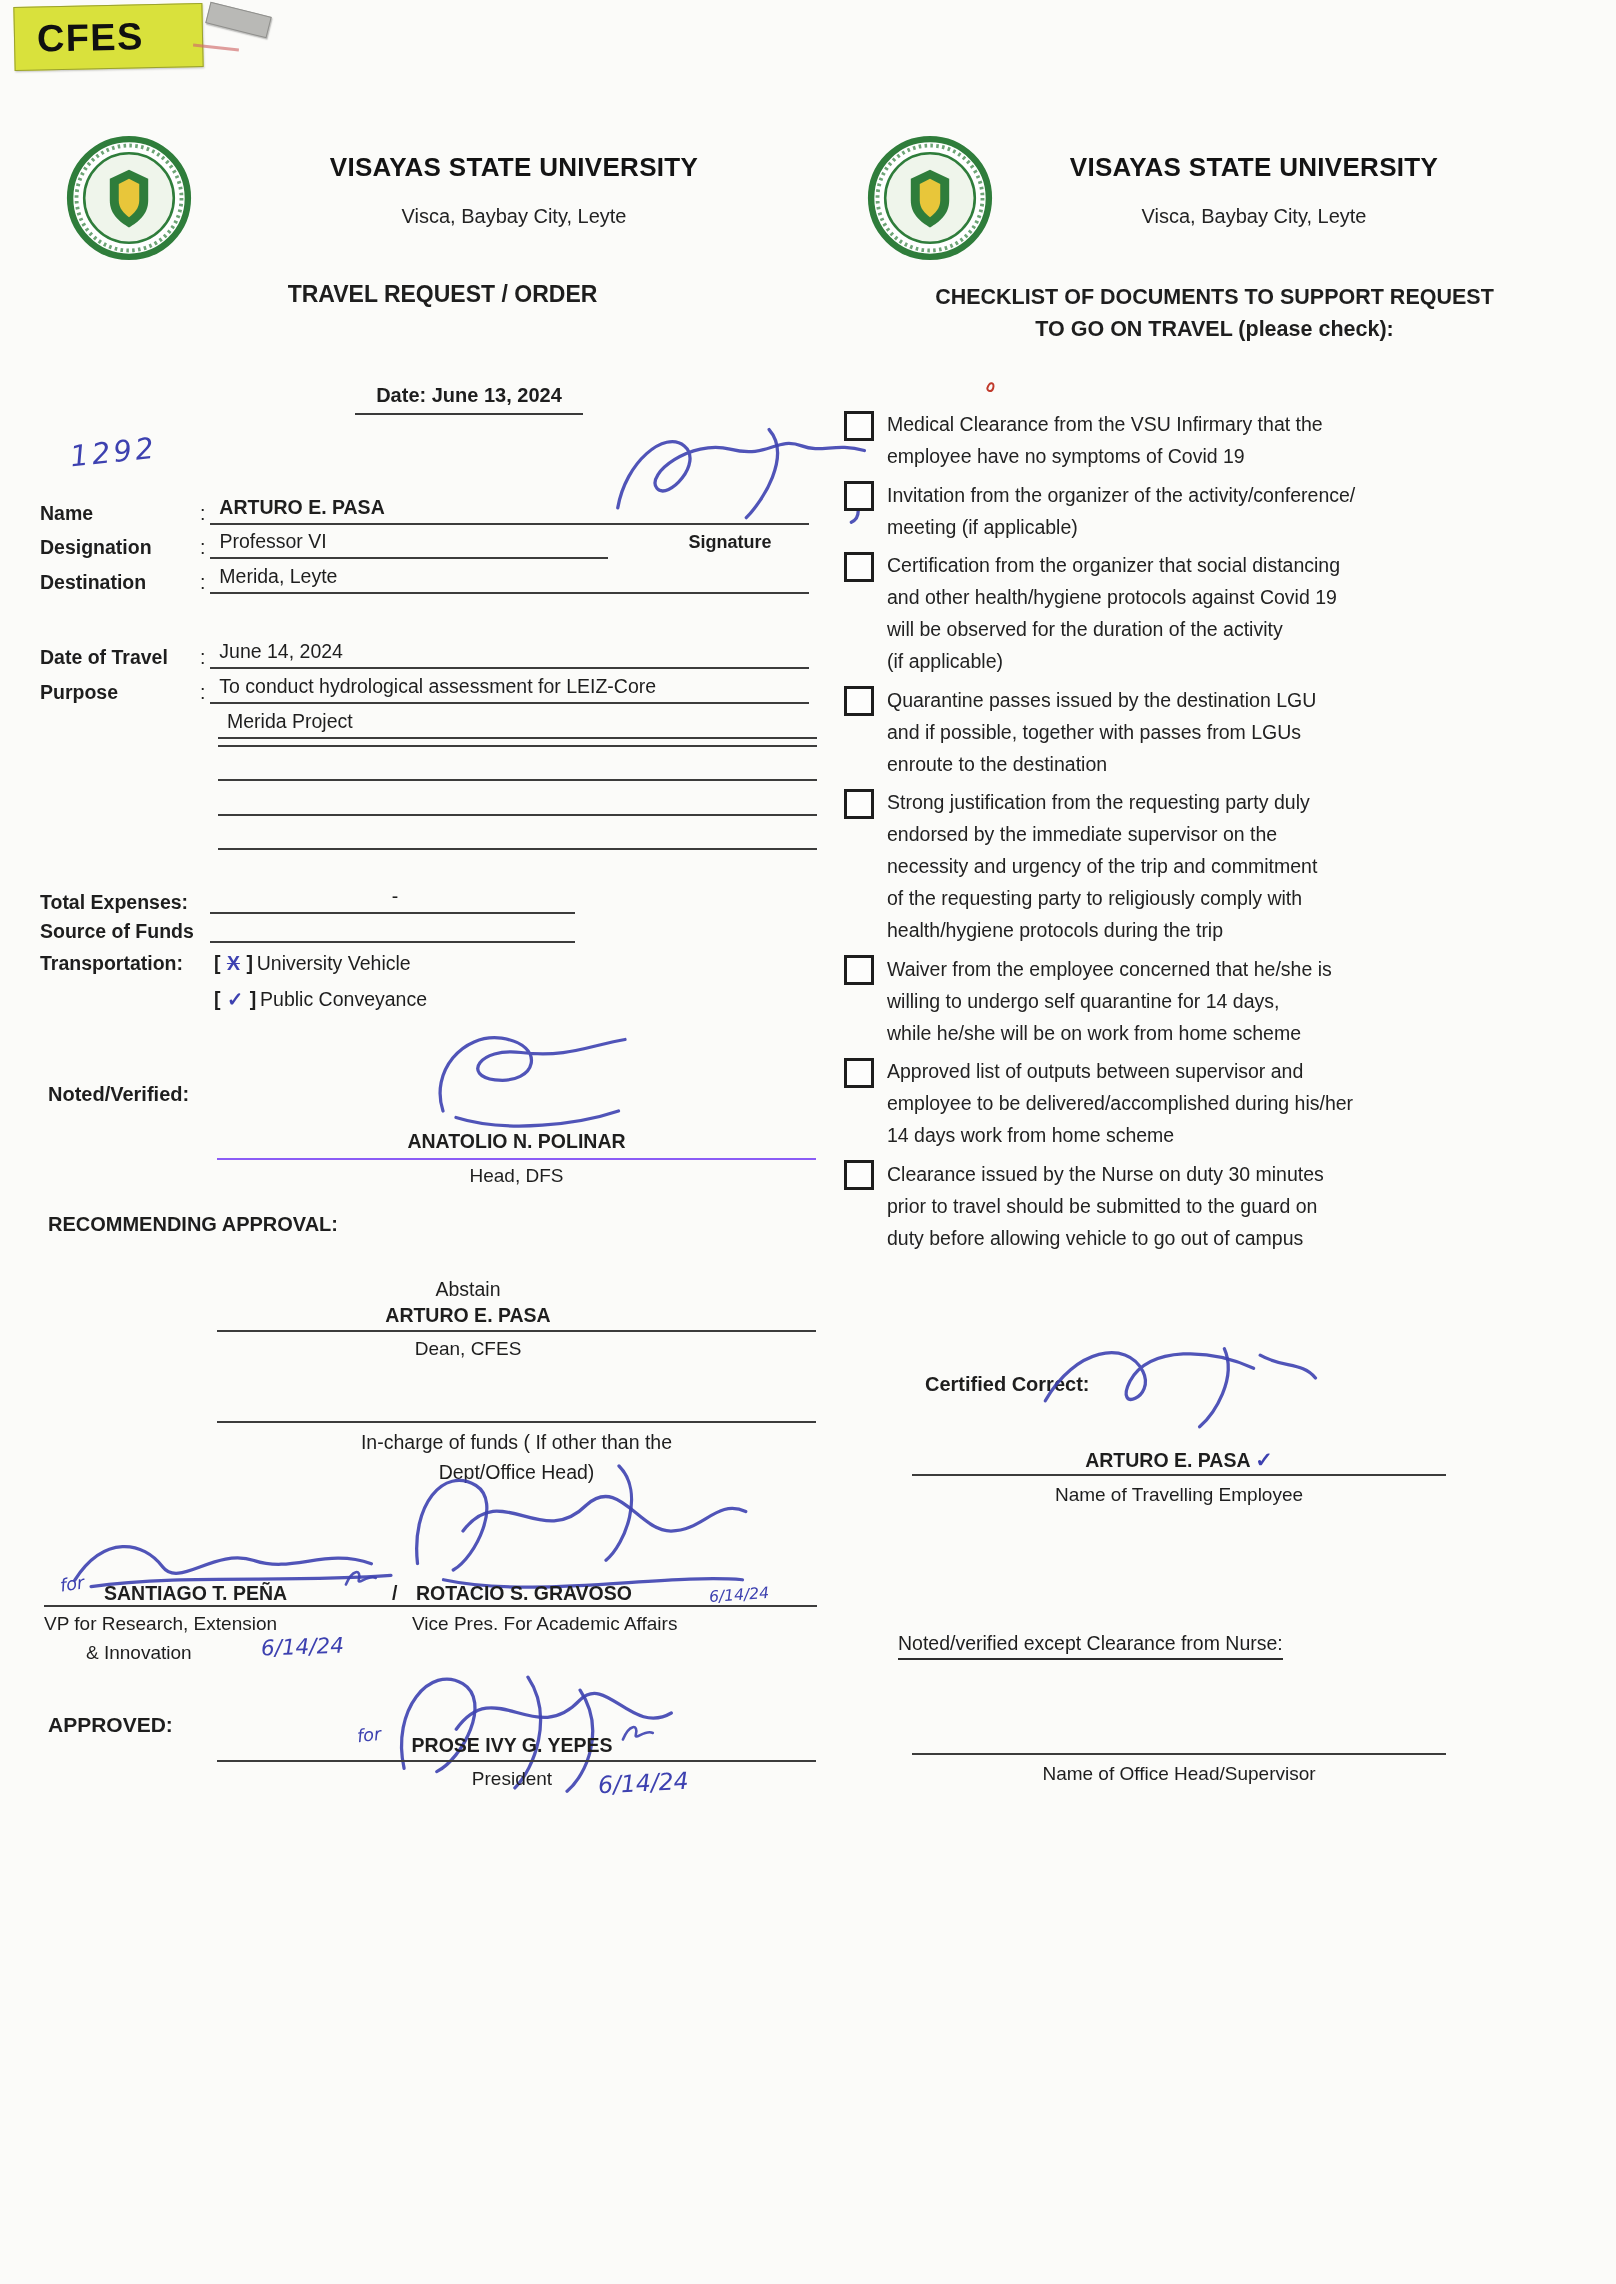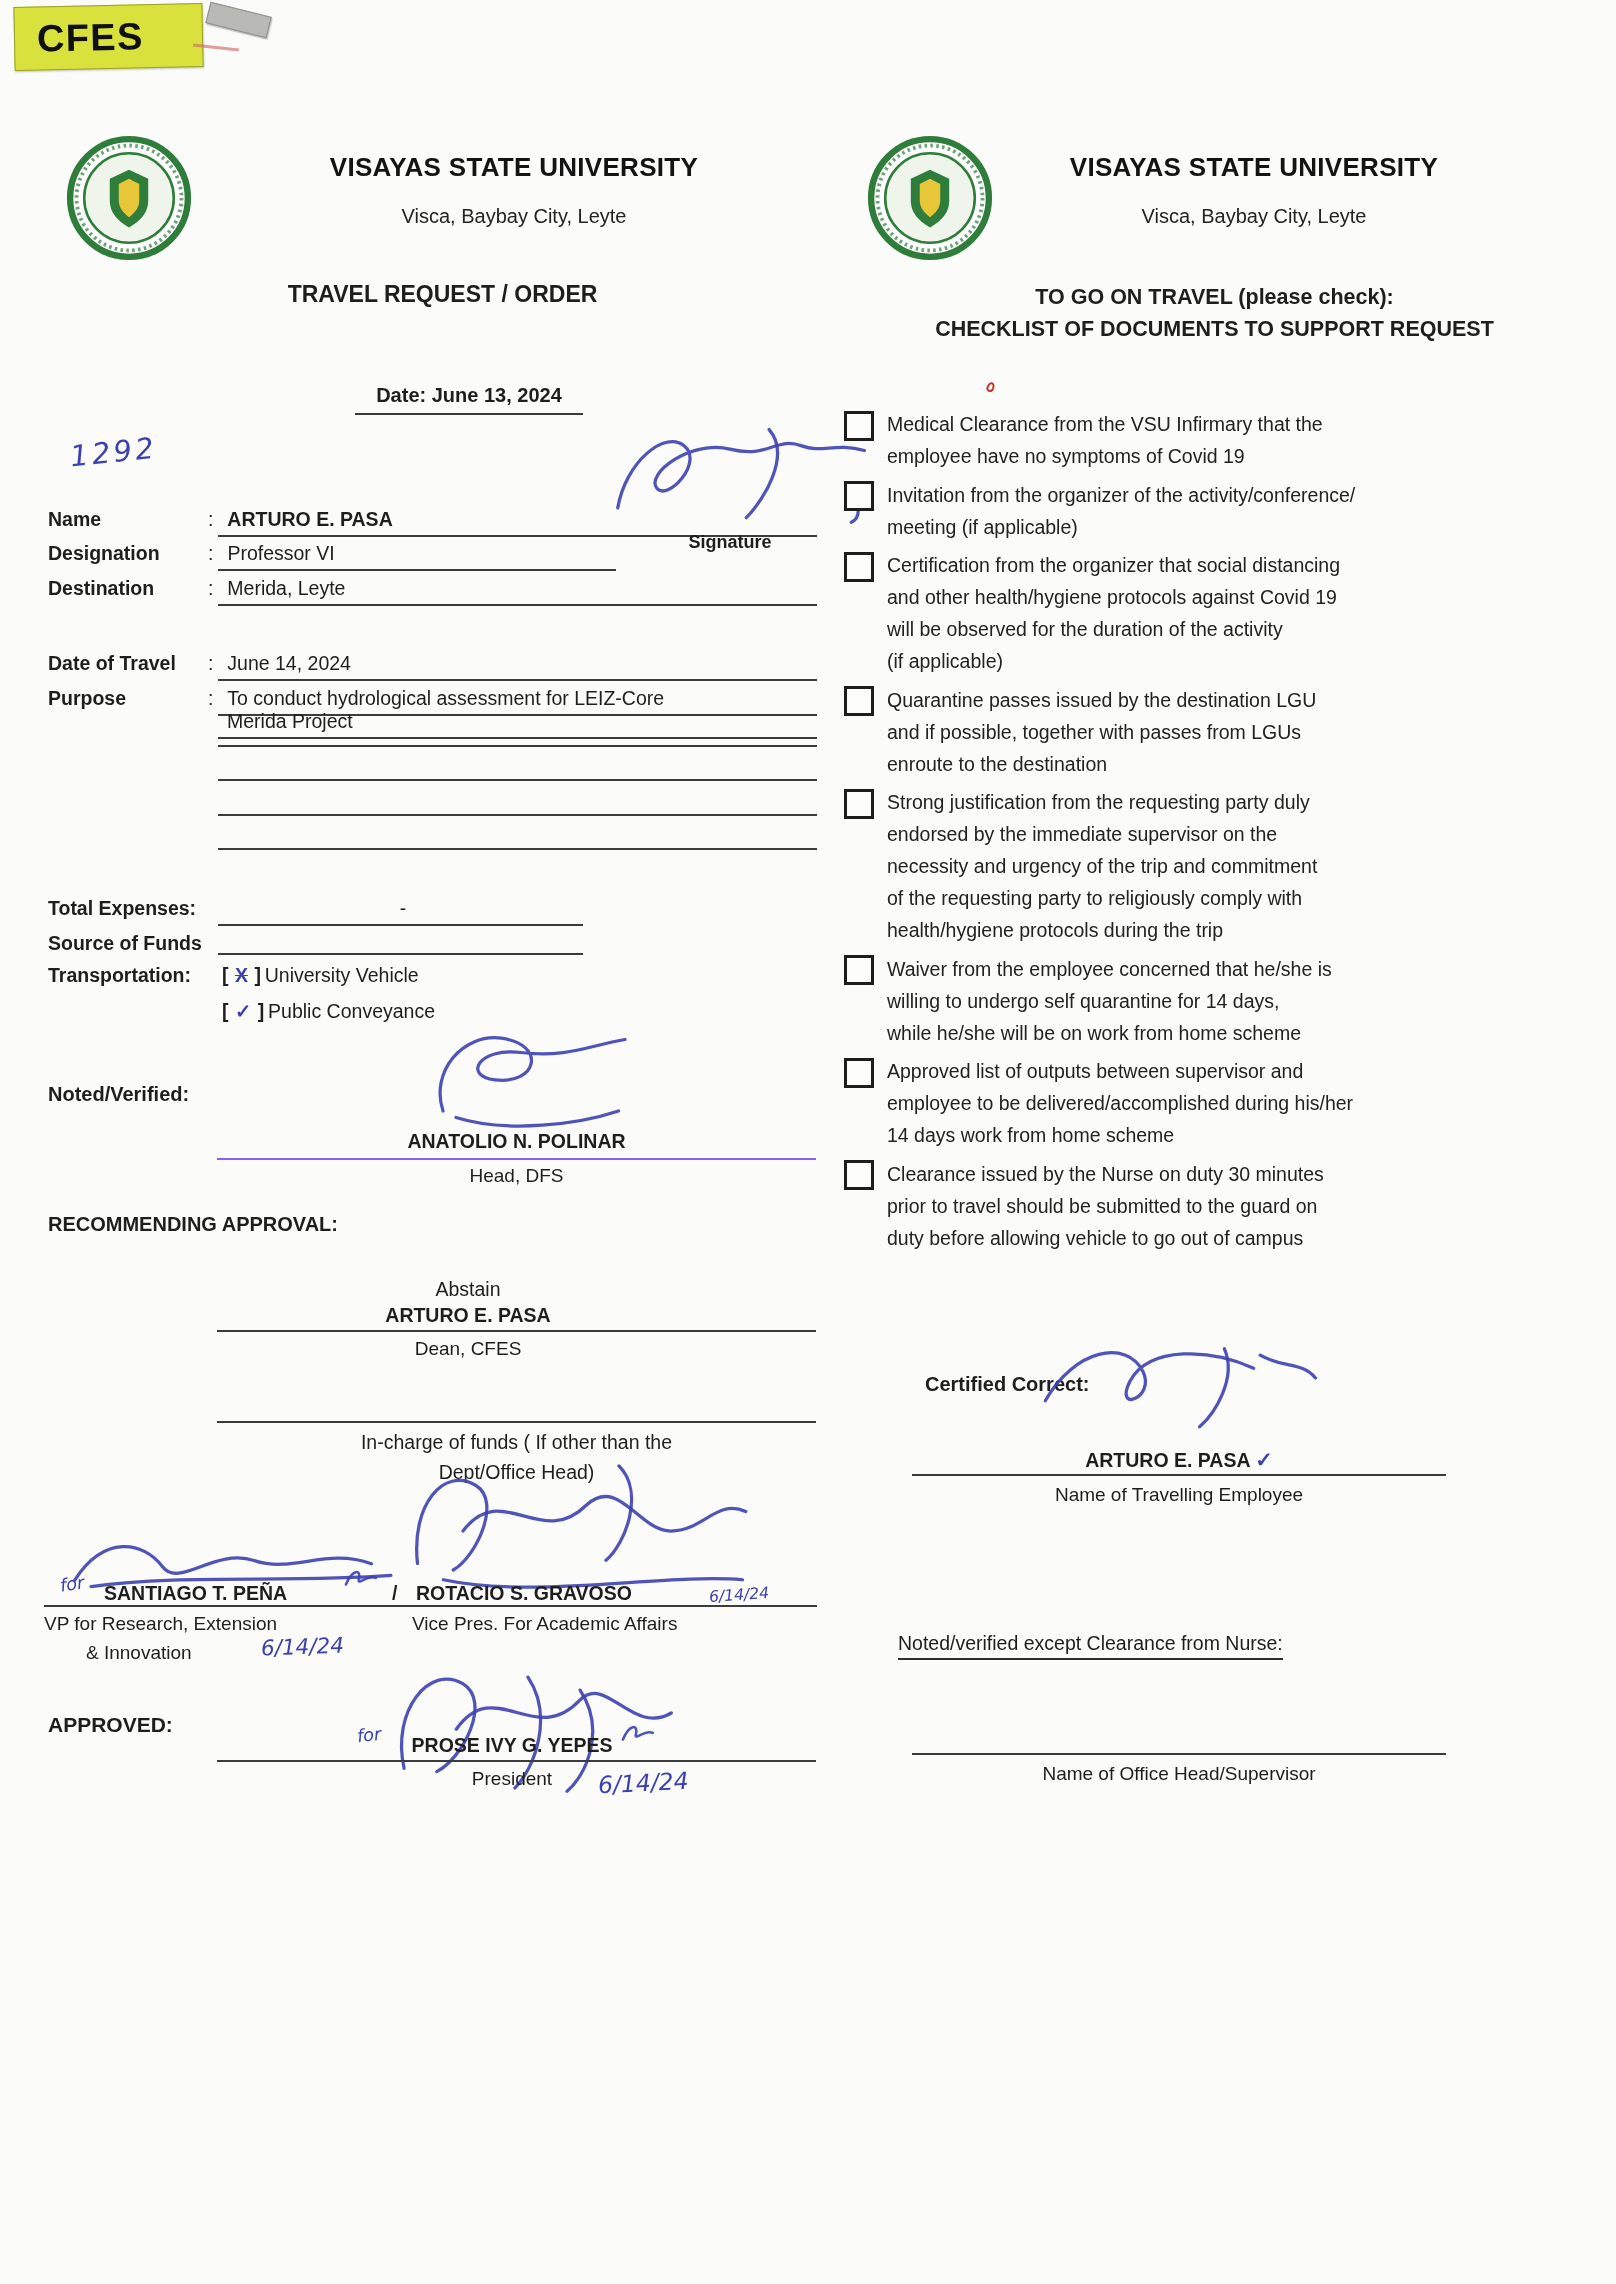--- a/index.html
+++ b/index.html
@@ -25,21 +25,21 @@
   .uni-box-right { left:977px; top:152px; width:554px; text-align:center; }
   .uni-name { font-size:26px; font-weight:bold; letter-spacing:0.3px; color:#141414; }
   .uni-addr { font-size:20px; margin-top:22px; color:#232323; }
   .form-title { left:117px; top:281px; width:651px; text-align:center; font-size:23px; font-weight:bold; }
   .chk-title { left:840px; top:281px; width:749px; text-align:center; font-size:21.5px; font-weight:bold; line-height:32px; }
 
   
   .date-line { left:355px; top:384px; width:228px; text-align:center; font-size:20px; font-weight:bold;
                border-bottom:2px solid #3a3a3a; padding-bottom:6px; }
 
-  .frow { position:absolute; left:48px; width:769px; display:flex; font-size:19.5px;margin-top:12px; }
+  .frow { position:absolute; left:40px; width:769px; display:flex; align-items:flex-end; font-size:19.5px; }
   .frow .lbl { width:160px; font-weight:bold; }
   .frow .cln { width:10.4px; }
   .frow .val { border-bottom:2px solid #3c3c3c; padding:0 3.9px 3.9px 9px; width:599px; }
   .frow .val.short { width:398px; }
   .frow .val.mid { width:365px; text-align:center; }
   .r-name { top:496px; } .r-desig { top:530px; } .r-dest { top:565px; }
   .r-trav { top:640px; } .r-purp { top:675px; }
   .cont-line { left:218px; top:710px; width:599px; border-bottom:2px solid #3c3c3c; padding:0 3.9px 3.9px 9px; font-size:19.5px; }
   .blank-line { left:218px; width:599px; border-bottom:2px solid #3c3c3c; height:30px; }
   .b1{top:717px;} .b2{top:751px;} .b3{top:786px;} .b4{top:820px;}
@@ -271,22 +271,22 @@
   <circle cx="50" cy="50" r="41" fill="none" stroke="#2f7d3b" stroke-width="3" stroke-dasharray="2 2.6" opacity="0.7"></circle>
   <circle cx="50" cy="50" r="35" fill="#eff5eb" stroke="#2f7d3b" stroke-width="2"></circle>
   <path d="M50,28 L65,35 L65,52 C65,63 57,69 50,73 C43,69 35,63 35,52 L35,35 Z" fill="#2f7d3b"></path>
   <path d="M50,35 L58,39 L58,52 C58,58 54,62 50,65 C46,62 42,58 42,52 L42,39 Z" fill="#e8c63a"></path>
 </svg>
 <div class="abs uni-box-right">
   <div class="uni-name">VISAYAS STATE UNIVERSITY</div>
   <div class="uni-addr">Visca, Baybay City, Leyte</div>
 </div>
 <div class="abs chk-title">
+  <div>CHECKLIST OF DOCUMENTS TO SUPPORT REQUEST</div>
   <div>TO GO ON TRAVEL (please check):</div>
-  <div>CHECKLIST OF DOCUMENTS TO SUPPORT REQUEST</div>
 </div>
 <svg class="abs red-mark" width="15.6" height="15.6" viewBox="0 0 24 24">
   <path d="M5,16 C9,4 17,7 14,16 C12,22 6,21 5,16" stroke="#c0392b" stroke-width="3" fill="none" stroke-linecap="round"></path>
 </svg>
 
 <div class="abs checklist">
   <div class="ck-item">
     <div class="ck-box"></div>
     <div class="ck-text">Medical Clearance from the VSU Infirmary that the
 employee have no symptoms of Covid 19</div>

